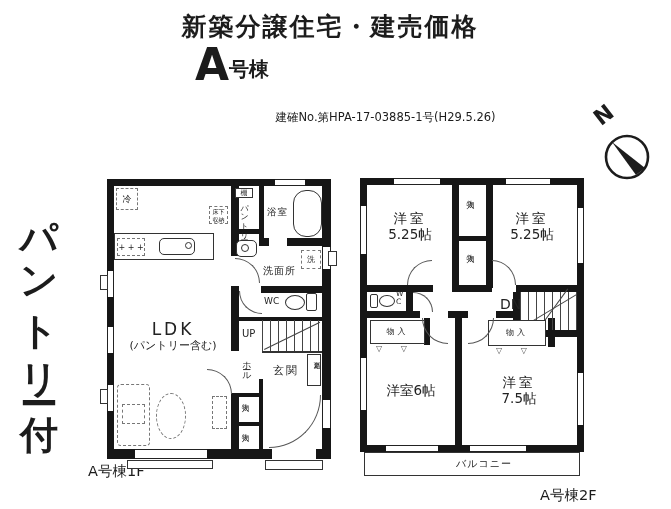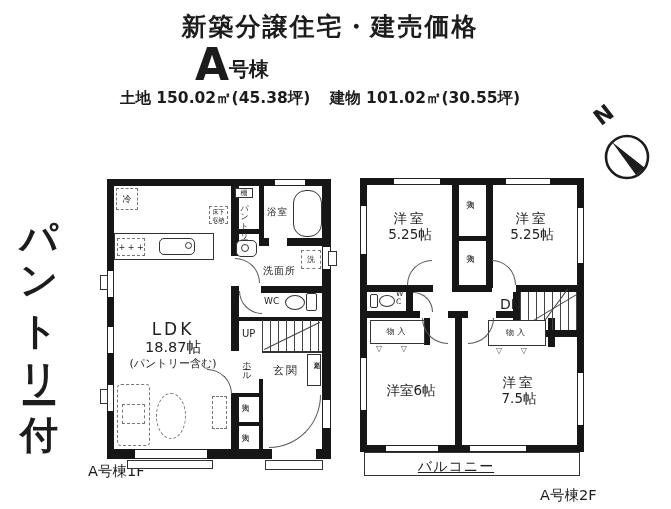--- a/index.html
+++ b/index.html
@@ -46,24 +46,21 @@
 </head>
 <body>
 
 <div class="canvas">
 
   <div class="title">新築分譲住宅・建売価格</div>
   <div class="bname">
     <span class="bletter">A</span>
     <span class="bsuffix">号棟</span>
   </div>
-  <div class="areas">
-    <span>土地 150.02㎡(45.38坪)</span>
-    <span>建物 101.02㎡(30.55坪)</span>
-  </div>
+  <div class="permit">建確No.第HPA-17-03885-1号(H29.5.26)</div>
 
   <div class="sidenote">パントリー付</div>
 
   <svg style="position:absolute; left:586px; top:98px;" width="78" height="86" viewBox="0 0 78 86">
     <text x="10" y="26" font-size="22" font-weight="bold" fill="#1c1c1c" transform="rotate(-38 16 20)">N</text>
     <circle cx="41" cy="59" r="21" fill="#fff" stroke="#1c1c1c" stroke-width="2.6"></circle>
     <polygon points="26,44 59,70 50,77" fill="#1c1c1c"></polygon>
   </svg>
 
   <div class="cap" style="left:88px; top:462px;">A号棟1F</div>
@@ -132,21 +129,20 @@
     <div class="lbl" style="left:135px;top:149px;font-size:10px;">UP</div>
     <div class="lbl vlbl" style="left:134px;top:176px;font-size:9px;">ホール</div>
     <div class="lbl" style="left:166px;top:185px;font-size:11px;letter-spacing:2px;">玄関</div>
     <div class="thin lbl vlbl" style="left:200px;top:175px;width:14px;height:32px;font-size:6.5px;padding:2px 0 0 2px;">下足箱</div>
 
     <div class="lbl vlbl" style="left:134px;top:219px;font-size:7.5px;">物入</div>
     <div class="lbl vlbl" style="left:134px;top:249px;font-size:7.5px;">物入</div>
 
     <div class="lbl ctr" style="left:12px;top:140px;width:108px;">
       <div style="font-size:17px;letter-spacing:3px;">LDK</div>
-      <div style="font-size:14.5px;">18.87帖</div>
       <div style="font-size:11px;">(パントリー含む)</div>
     </div>
 
     <div class="dash" style="left:10px;top:205px;width:33px;height:62px;border-radius:4px;"></div>
     <div class="dash" style="left:15px;top:225px;width:23px;height:20px;"></div>
     <div class="oval" style="left:49px;top:214px;width:30px;height:46px;"></div>
     <div class="dash" style="left:105px;top:217px;width:15px;height:33px;"></div>
 
     <div class="arc-tr" style="left:128px;top:79px;width:25px;height:25px;"></div>
     <div class="arc-bl" style="left:132px;top:112px;width:23px;height:23px;"></div>
@@ -182,21 +178,21 @@
     <div class="winh" style="left:34px;top:0;width:46px;height:7px;"></div>
     <div class="winh" style="left:146px;top:0;width:44px;height:7px;"></div>
     <div class="winv" style="left:0;top:28px;width:7px;height:48px;"></div>
     <div class="winv" style="left:0;top:180px;width:7px;height:52px;"></div>
     <div class="winv" style="left:217px;top:30px;width:7px;height:55px;"></div>
     <div class="winv" style="left:217px;top:195px;width:7px;height:52px;"></div>
     <div class="winh" style="left:26px;top:267px;width:52px;height:7px;"></div>
     <div class="winh" style="left:110px;top:267px;width:56px;height:7px;"></div>
 
     <div class="thin" style="left:4px;top:274px;width:216px;height:24px;"></div>
-    <div class="lbl ctr" style="left:56px;top:280px;width:80px;font-size:14px;letter-spacing:1px;text-decoration:underline;">バルコニー</div>
+    <div class="lbl ctr" style="left:84px;top:280px;width:80px;font-size:10px;letter-spacing:1px;">バルコニー</div>
 
     <div class="lbl ctr" style="left:10px;top:32px;width:80px;">
       <div style="font-size:13.5px;letter-spacing:3px;">洋室</div>
       <div style="font-size:13.5px;">5.25帖</div>
     </div>
     <div class="lbl ctr" style="left:132px;top:32px;width:80px;">
       <div style="font-size:13.5px;letter-spacing:3px;">洋室</div>
       <div style="font-size:13.5px;">5.25帖</div>
     </div>
 

